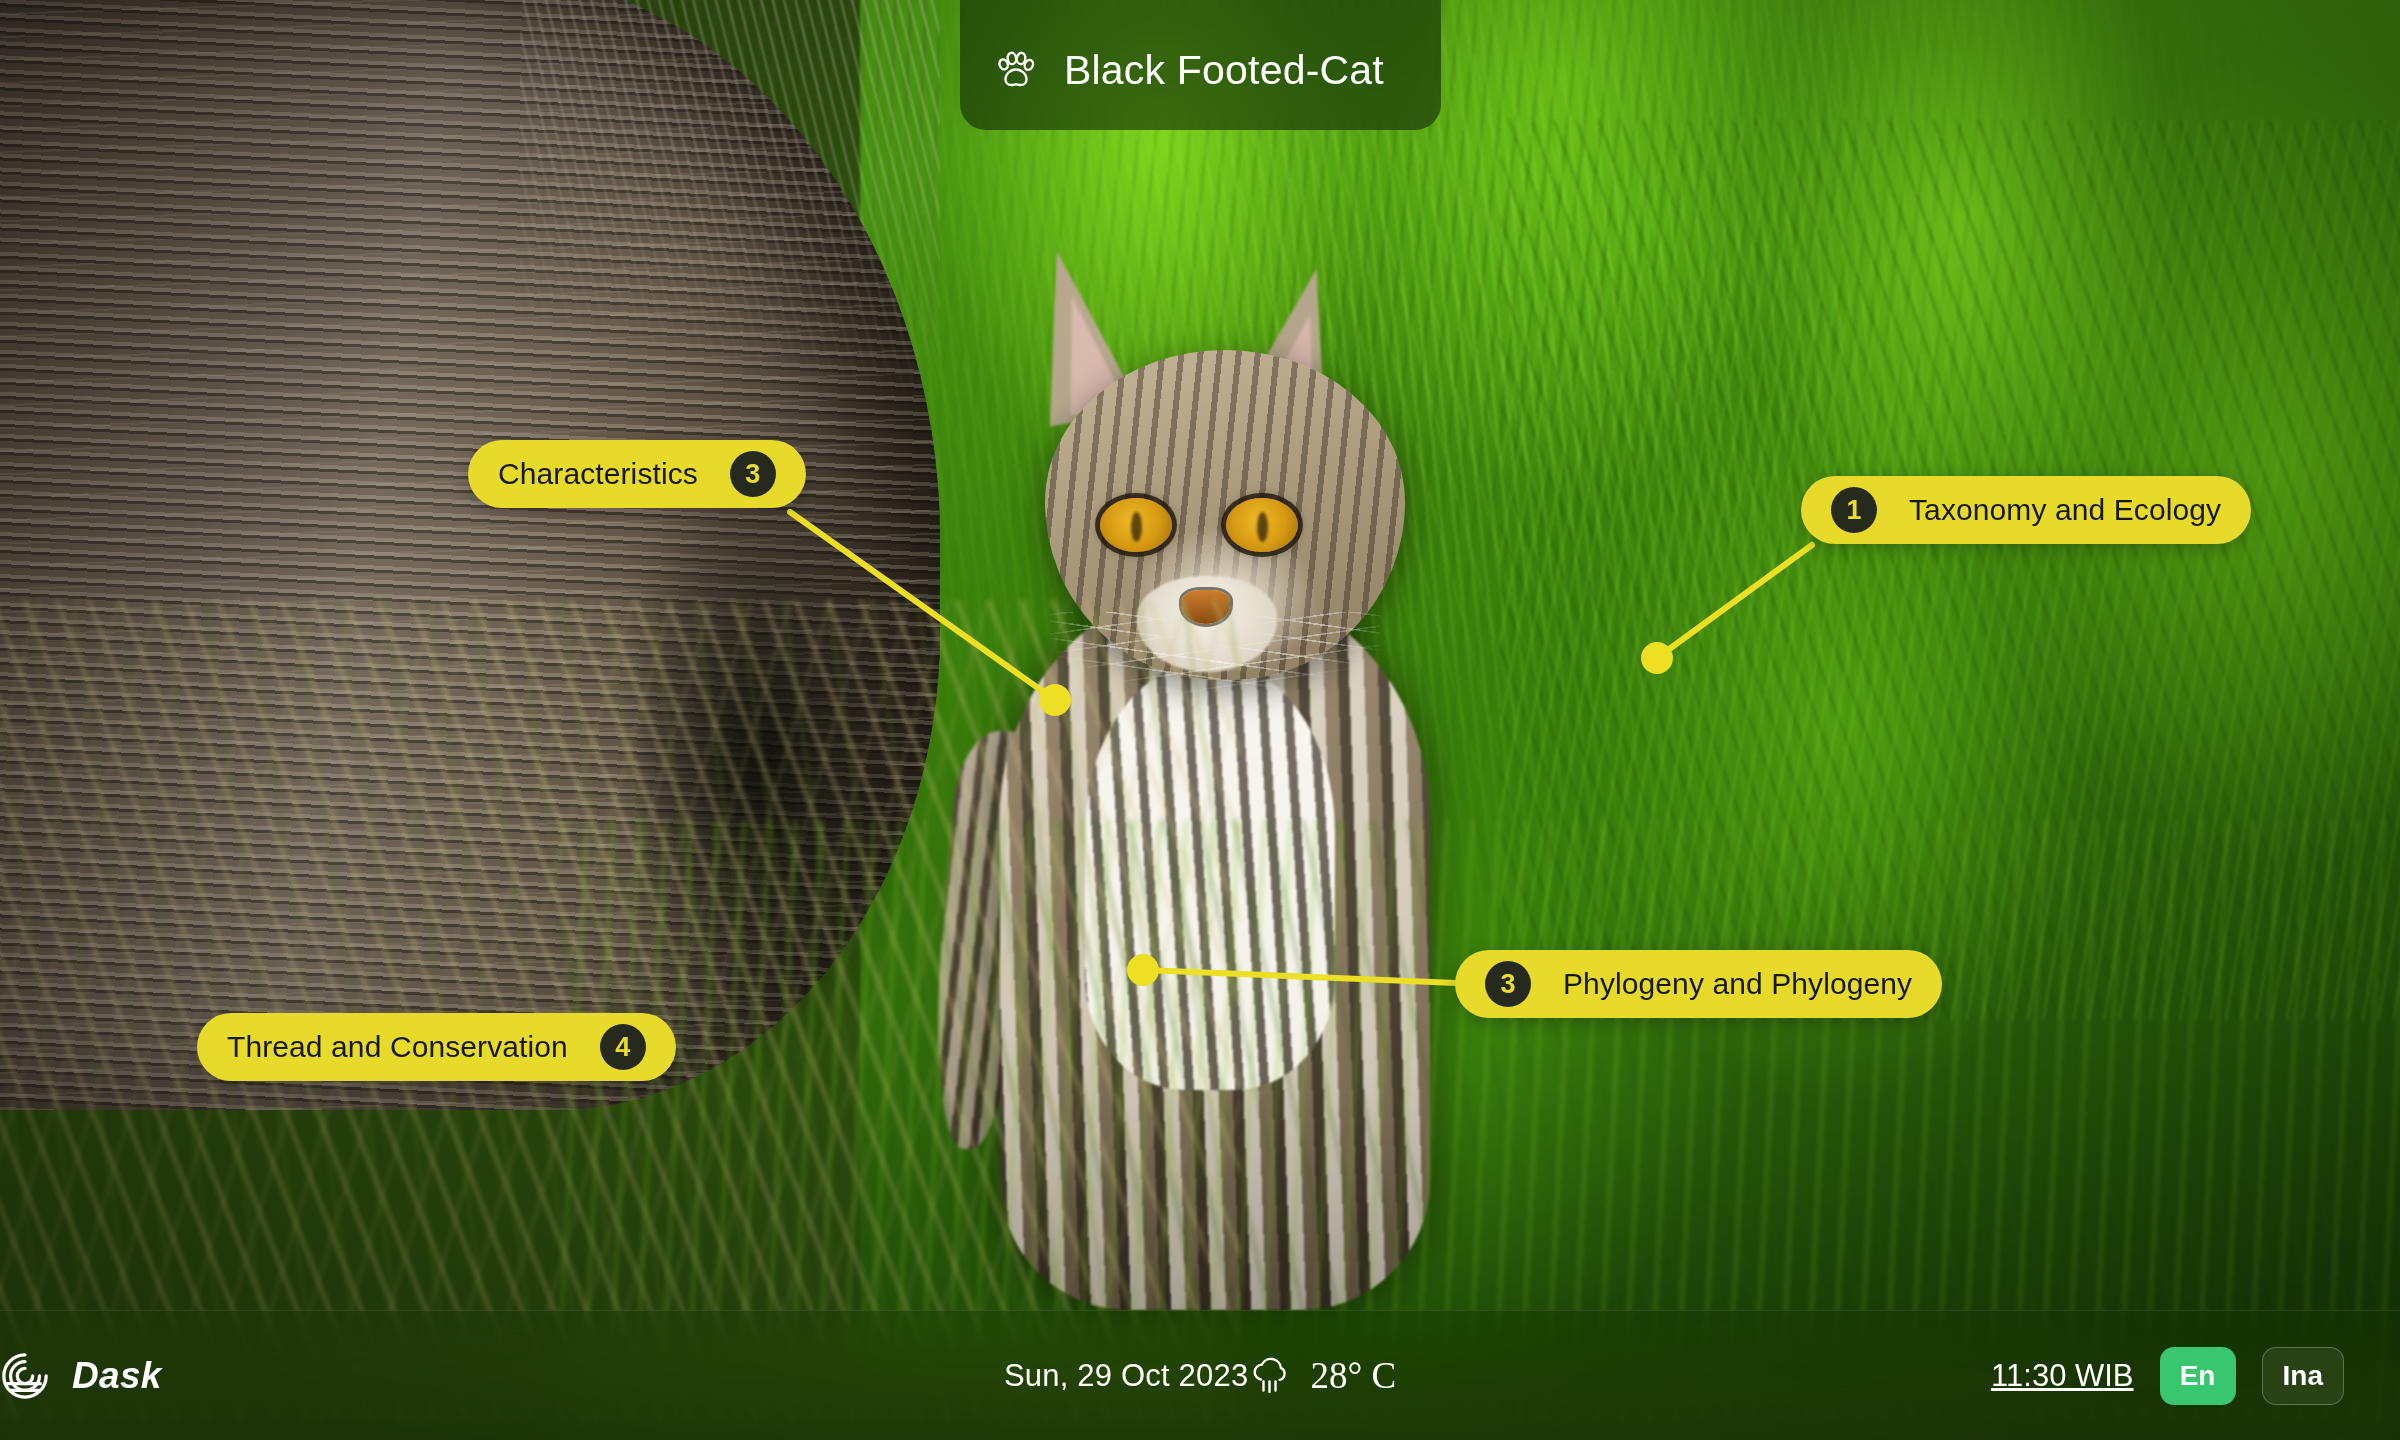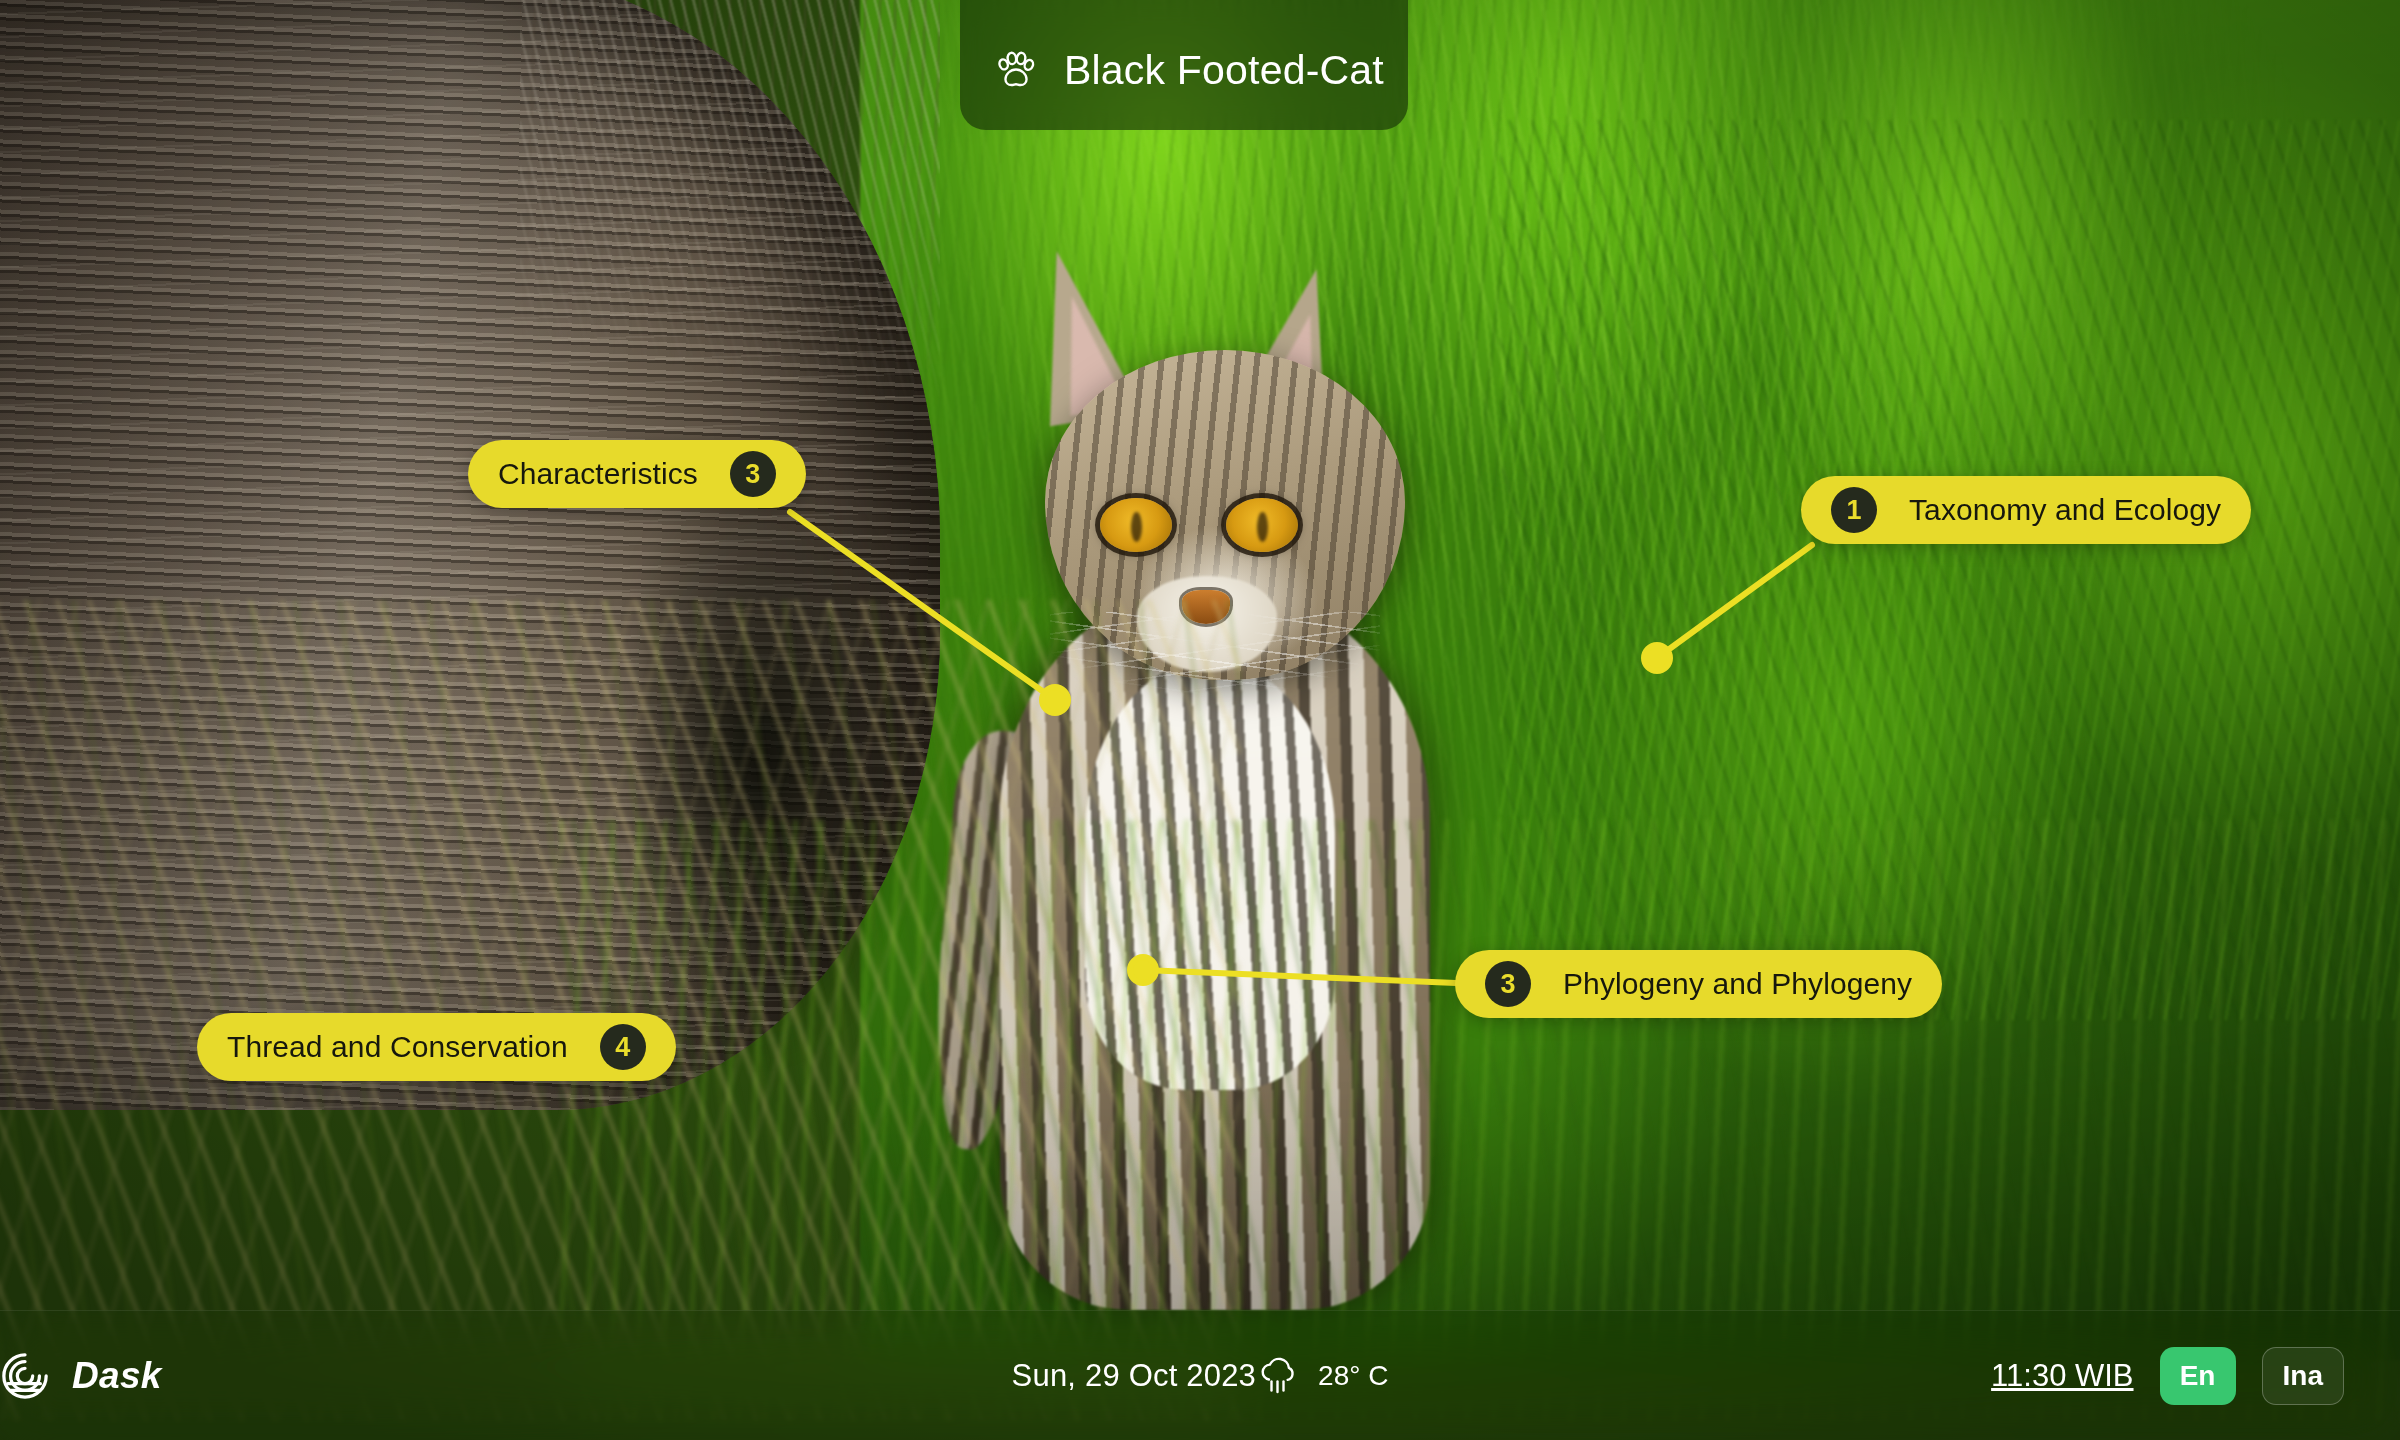--- a/index.html
+++ b/index.html
@@ -241,21 +241,21 @@
     filter:blur(2.4px);
   }
   .vignette {
     position:absolute; inset:0;
     background:radial-gradient(ellipse 1500px 1000px at 50% 42%, rgba(0,0,0,0) 48%, rgba(0,0,0,.34) 100%);
   }
 
   
   .title-pill {
     position:absolute; left:960px; top:0; height:130px;
-    padding:0 24px 0 34px;
+    padding:0 57px 0 34px;
     display:flex; align-items:center; gap:26px;
     background:rgba(16,40,6,.60);
     backdrop-filter:blur(14px); -webkit-backdrop-filter:blur(14px);
     border-radius:0 0 26px 26px;
   }
   .title-pill .paw { flex:0 0 auto; width:44px; height:44px; margin-top:8px; }
   .title-text {
     color:#fff; font-size:41px; font-weight:500; letter-spacing:.2px;
     margin-top:10px; white-space:nowrap;
   }
@@ -302,21 +302,21 @@
   .brand-name {
     color:#fff; font-size:37px; font-weight:700; font-style:italic; letter-spacing:.3px;
   }
   .bb-center {
     width:34%; display:flex; align-items:center; justify-content:center; 
     color:#fff;
   }
   .bb-date { font-size:31px; font-weight:500; letter-spacing:.2px; white-space:nowrap; }
   .bb-weather { display:flex; align-items:center; gap:18px; }
   .bb-weather .rain-icon { width:44px; height:44px; flex:0 0 auto; }
-  .bb-temp { font-size:28px; font-weight:500; white-space:nowrap; }
+  .bb-temp { font-size:37px; font-weight:500; white-space:nowrap;font-family:Liberation Serif, serif; }
   .bb-right {
     width:33%; display:flex; align-items:center; justify-content:flex-end;
     gap:26px; padding-right:56px;
   }
   .bb-time { color:#fff; font-size:31px; font-weight:500; white-space:nowrap;text-decoration:underline; }
   .lang-btn {
     height:58px; min-width:76px; padding:0 20px;
     border-radius:14px;
     display:flex; align-items:center; justify-content:center;
     font-size:28px; font-weight:600; color:#fff;

